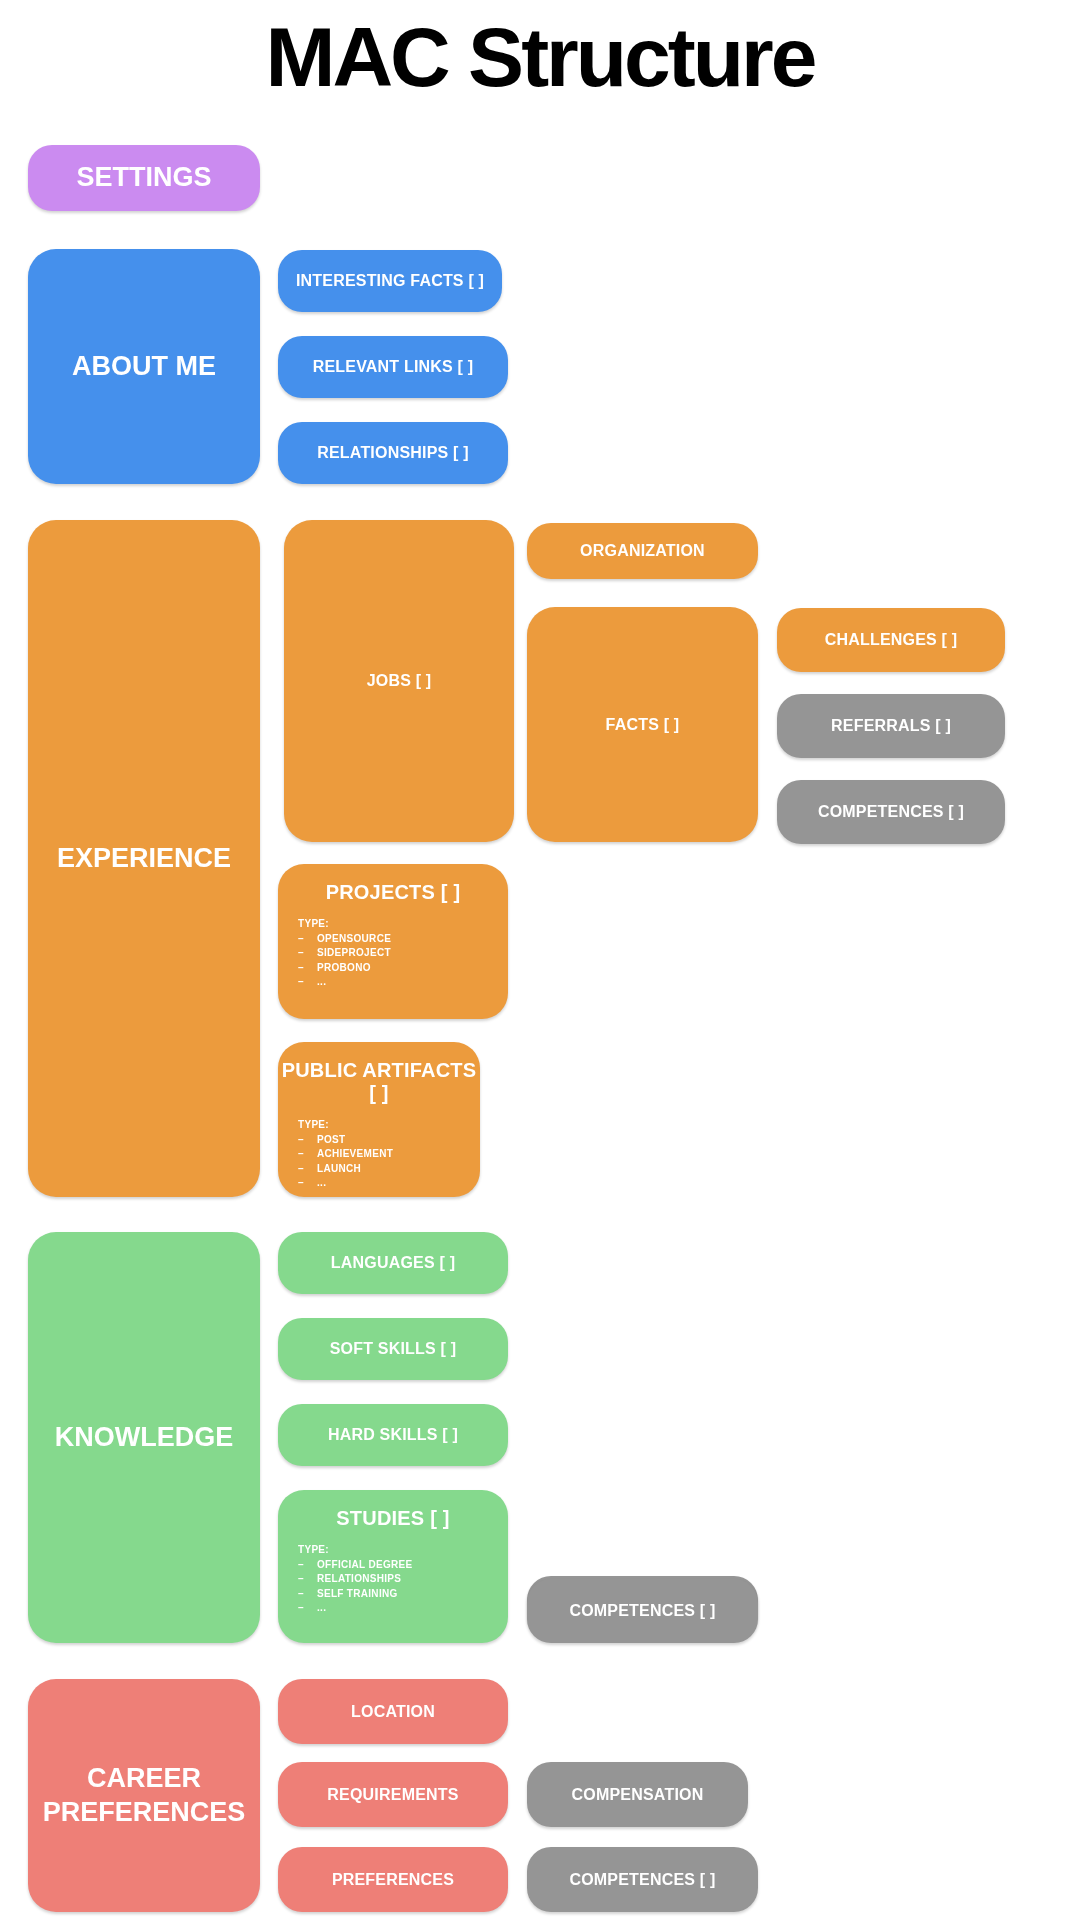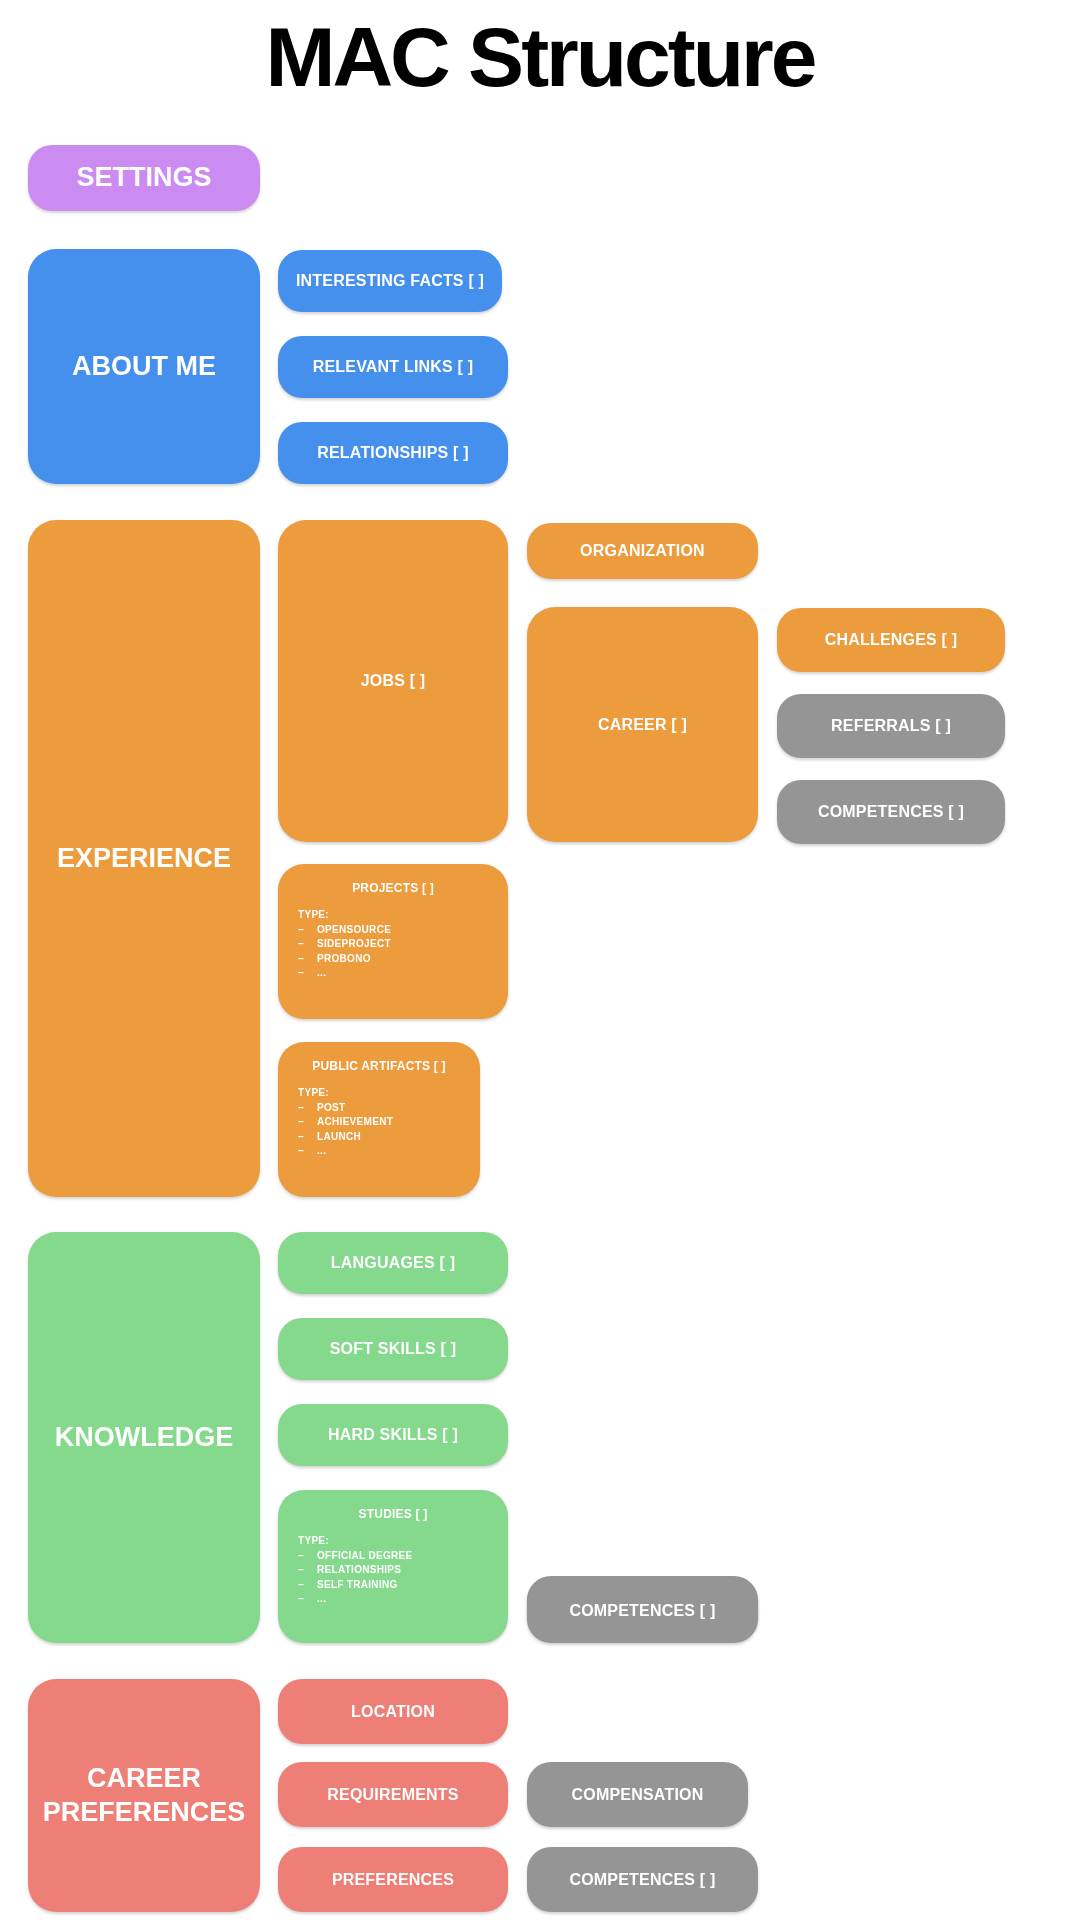--- a/index.html
+++ b/index.html
@@ -24,35 +24,35 @@
   .node.purple{background:var(--purple,#cb8bf0);}
   .node.blue{background:var(--blue,#4590ec);}
   .node.orange{background:var(--orange,#ec9b3d);}
   .node.green{background:var(--green,#85d98d);}
   .node.salmon{background:var(--salmon,#ee7f77);}
   .node.gray{background:var(--gray,#959595);}
   .label-main{font-size:27px;font-weight:bold;line-height:1.25;padding:0 10px;}
   .label-sub{font-size:16px;font-weight:bold;letter-spacing:0.2px;padding:0 8px;}
   .node.list{display:block;border-radius:26px;}
   .node.list .list-title{
-    margin-top:17px;text-align:center;font-size:12px;font-weight:bold;letter-spacing:0.2px;
+    margin-top:17px;text-align:center;font-size:20px;font-weight:bold;letter-spacing:0.2px;
   }
   .node.list .type-list{
     margin:13px 14px 0 20px;text-align:left;
     font-size:10px;font-weight:bold;line-height:14.5px;letter-spacing:0.3px;
   }
   .type-item .bullet{display:inline-block;width:19px;}
   
   #settings            {left:28px;  top:145px;  width:232px; height:66px;}
   #about-me            {left:28px;  top:249px;  width:232px; height:235px; border-radius:28px;}
   #interesting-facts   {left:278px; top:250px;  width:224px; height:62px;}
   #relevant-links      {left:278px; top:336px;  width:230px; height:62px;}
   #relationships       {left:278px; top:422px;  width:230px; height:62px;}
   #experience          {left:28px;  top:520px;  width:232px; height:677px; border-radius:28px;}
-  #jobs                {left:278px; top:520px;  width:230px; height:322px; border-radius:28px;}
+  #jobs                {left:284px; top:520px;  width:230px; height:322px; border-radius:28px;}
   #organization        {left:527px; top:523px;  width:231px; height:56px;}
   #roles               {left:527px; top:607px;  width:231px; height:235px; border-radius:28px;}
   #challenges          {left:777px; top:608px;  width:228px; height:64px;}
   #referrals           {left:777px; top:694px;  width:228px; height:64px;}
   #competences-roles   {left:777px; top:780px;  width:228px; height:64px;}
   #projects            {left:278px; top:864px;  width:230px; height:155px;}
   #public-artifacts    {left:278px; top:1042px; width:202px; height:155px;}
   #knowledge           {left:28px;  top:1232px; width:232px; height:411px; border-radius:28px;}
   #languages           {left:278px; top:1232px; width:230px; height:62px;}
   #soft-skills         {left:278px; top:1318px; width:230px; height:62px;}
@@ -94,21 +94,21 @@
   <div class="node orange" id="experience">
     <span class="label-main">EXPERIENCE</span>
   </div>
   <div class="node orange" id="jobs">
     <span class="label-sub">JOBS [ ]</span>
   </div>
   <div class="node orange" id="organization">
     <span class="label-sub">ORGANIZATION</span>
   </div>
   <div class="node orange" id="roles">
-    <span class="label-sub">CAREER [ ]</span>
+    <span class="label-sub">FACTS [ ]</span>
   </div>
   <div class="node orange" id="challenges">
     <span class="label-sub">CHALLENGES [ ]</span>
   </div>
   <div class="node gray" id="referrals">
     <span class="label-sub">REFERRALS [ ]</span>
   </div>
   <div class="node gray" id="competences-roles">
     <span class="label-sub">COMPETENCES [ ]</span>
   </div>

